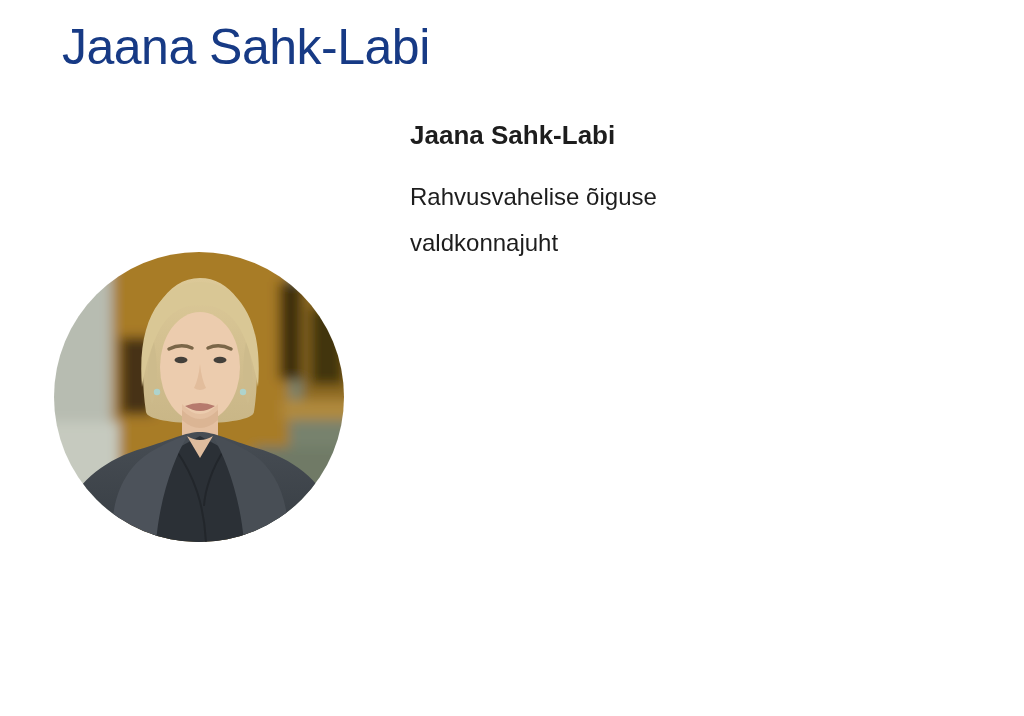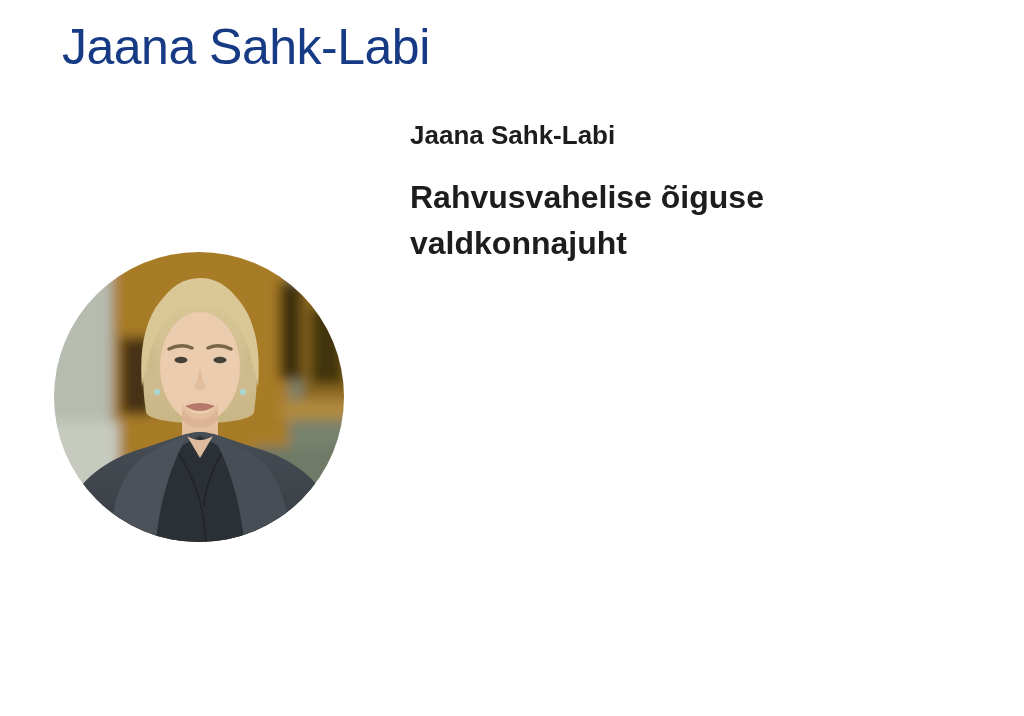--- a/index.html
+++ b/index.html
@@ -44,22 +44,22 @@
     color: var(--text-color, #1d1d1d);
   }
   .info p { margin: 0; }
   .profile-name {
     font-size: 26px;
     font-weight: 700;
     line-height: 46px;
     margin-bottom: 16px !important;
   }
   .profile-role {
-    font-size: 32px;
-    font-weight: 700;
+    font-size: 24px;
+    font-weight: 400;
     line-height: 46px;
     white-space: pre-line;
     margin-bottom: 18px !important;
   }
   .profile-quote {
     font-size: 27px;
     font-style: italic;
     font-weight: 400;
     line-height: 46px;
     white-space: pre-line;

